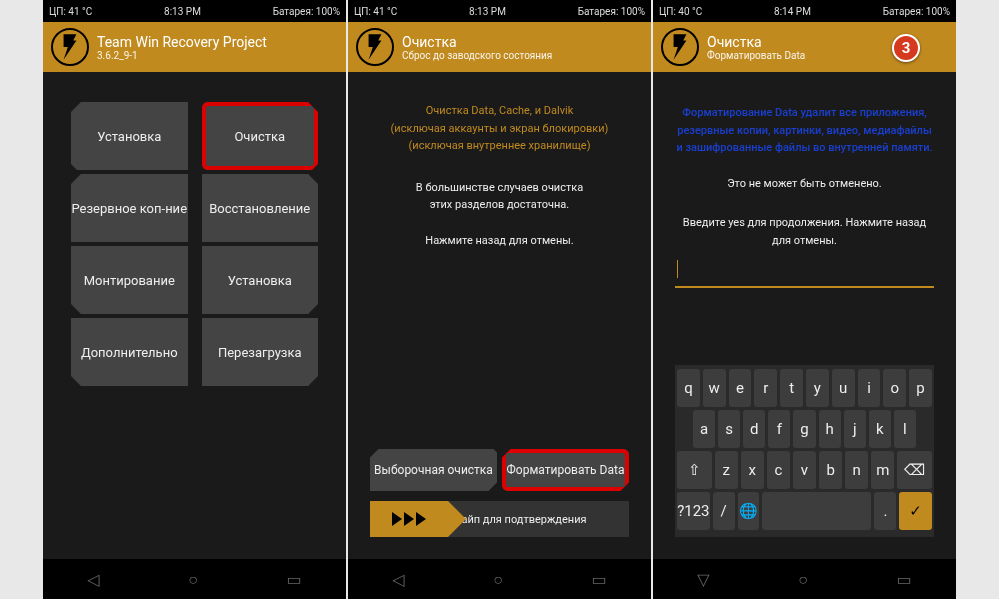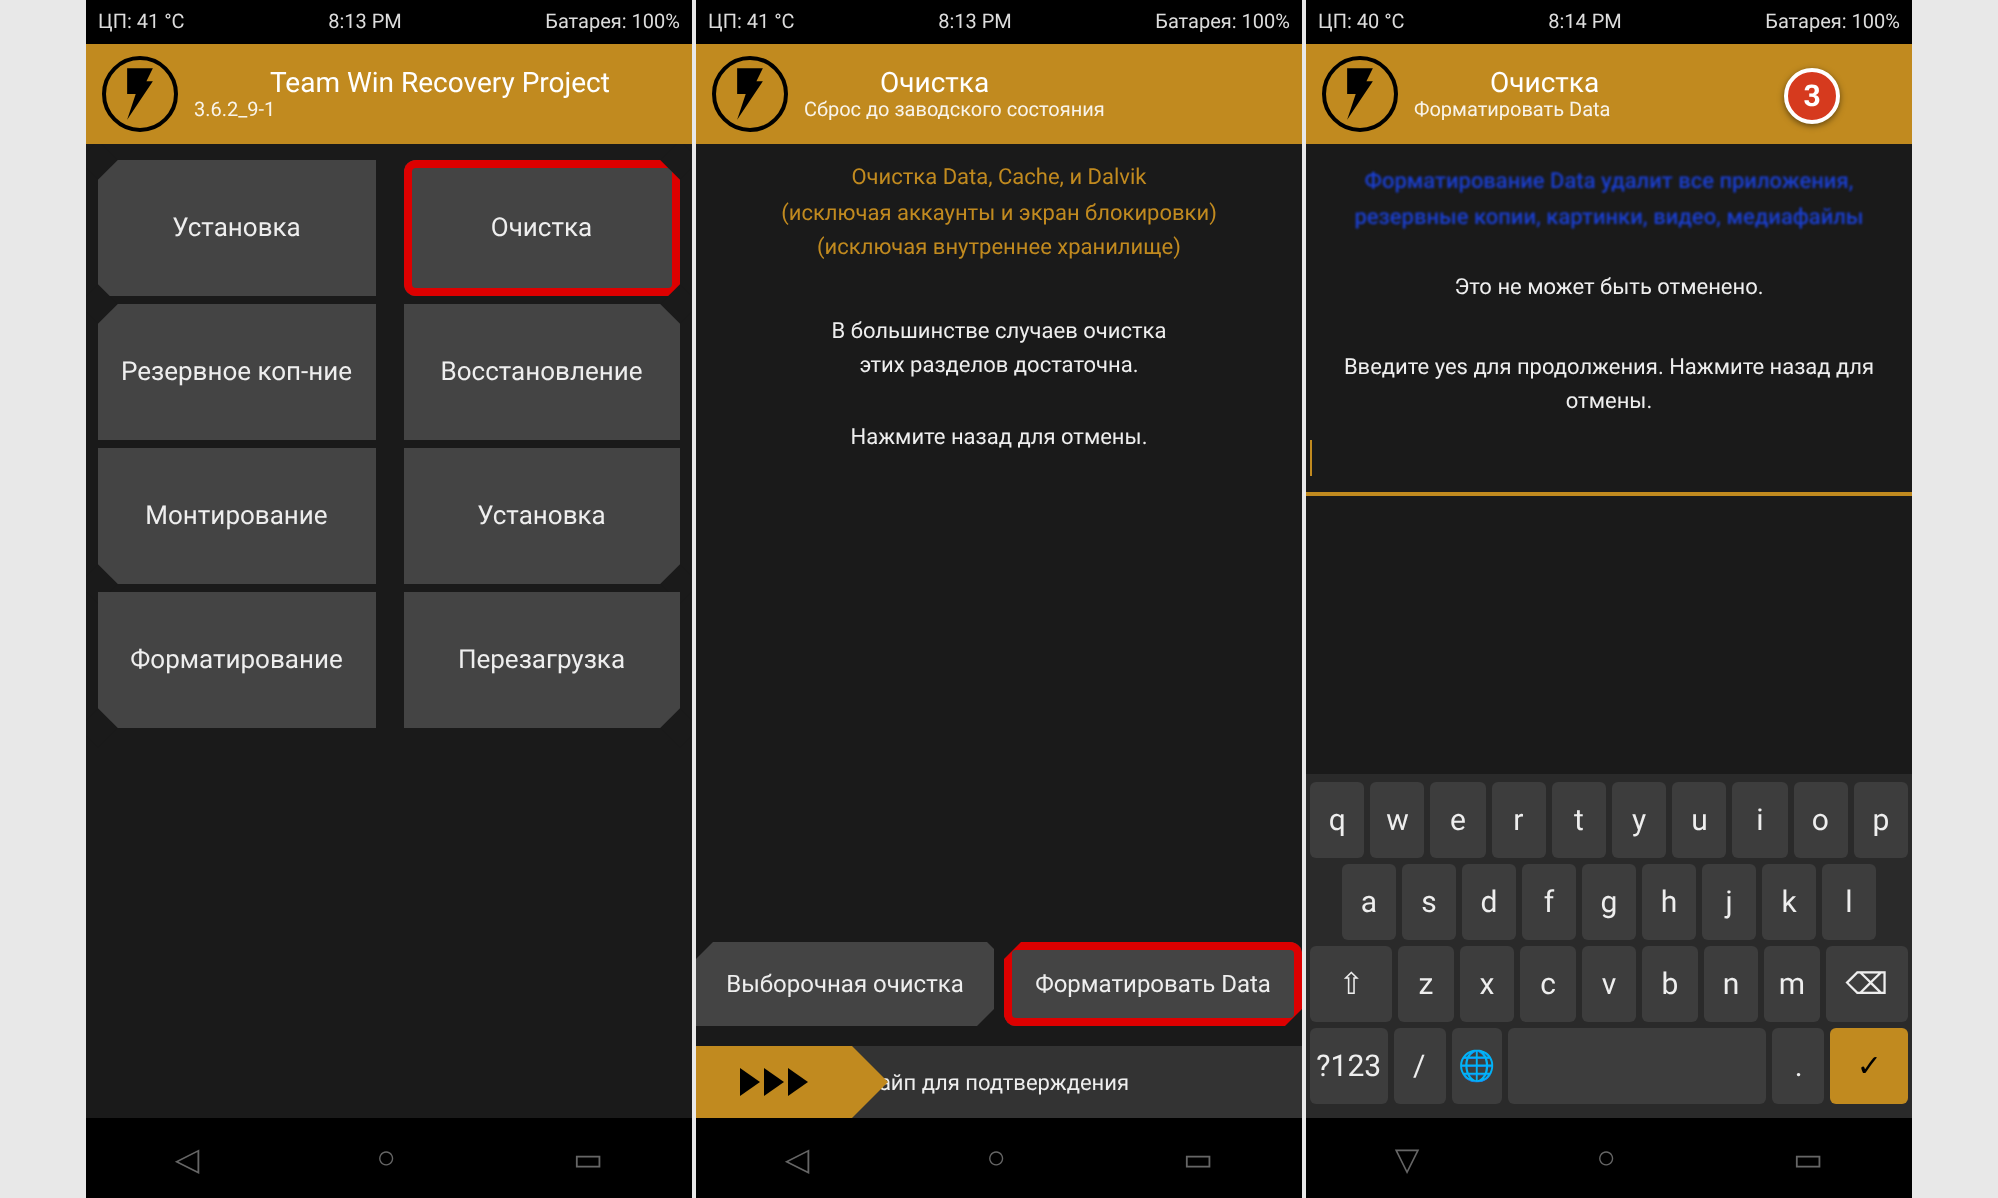--- a/index.html
+++ b/index.html
@@ -4,23 +4,23 @@
 <style>
   * { margin:0; padding:0; box-sizing:border-box; font-family:-apple-system,Roboto,Arial,sans-serif; }
   body { background:#e8e8e8; display:flex; justify-content:center; align-items:center; min-height:100vh; }
   .wrap { width:913px; height:599px; background:#e8e8e8; display:flex; gap:2px; }
   .screen { flex:1; background:#111; color:#eee; display:flex; flex-direction:column; position:relative; }
   .statusbar { height:22px; background:#000; color:#ddd; font-size:10px; display:flex; justify-content:space-between; align-items:center; padding:0 6px; }
   .header { height:50px; background:#c18a1f; display:flex; align-items:center; padding:0 8px; }
   .logo { width:38px; height:38px; border:2px solid #000; border-radius:50%; display:flex; align-items:center; justify-content:center; margin-right:8px; }
   .logo svg { width:22px; height:30px; }
   .hcol { display:flex; flex-direction:column; color:#fff; }
-  .title { font-size:14px;margin-left:38px; }
+  .title { font-size:14px; }
   .subtitle { font-size:10px; opacity:.9; }
-  .content { flex:1; background:#1a1a1a; position:relative; padding:0; overflow:hidden; }
+  .content { flex:1; background:#1a1a1a; position:relative; padding:22px; overflow:hidden; }
   .navbar { height:40px; background:#000; display:flex; justify-content:space-around; align-items:center; }
   .navbar span { color:#666; font-size:16px; }
   
   .grid { display:grid; grid-template-columns:1fr 1fr; gap:4px 14px; padding:8px 6px; }
   .btn { height:68px; background:#444; display:flex; align-items:center; justify-content:center; color:#eee; font-size:13px; position:relative; }
   .btn::before { content:''; position:absolute; width:14px; height:14px; background:#1a1a1a; transform:rotate(45deg); }
   .btn.tl::before{ top:-7px; left:-7px;} .btn.tr::before{ top:-7px; right:-7px;}
   .btn.bl::before{ bottom:-7px; left:-7px;} .btn.br::before{ bottom:-7px; right:-7px;}
   .hl { box-shadow:inset 0 0 0 4px #d00; border-radius:6px; }
   
@@ -74,21 +74,21 @@
       </div>
     </div>
     <div class="content">
       <div class="grid">
         <div class="btn tl">Установка</div>
         <div class="btn tr hl" style="position:relative;">Очистка</div>
         <div class="btn tl">Резервное коп-ние</div>
         <div class="btn tr">Восстановление</div>
         <div class="btn bl">Монтирование</div>
         <div class="btn br">Установка</div>
-        <div class="btn bl">Форматирование</div>
+        <div class="btn bl">Дополнительно</div>
         <div class="btn br">Перезагрузка</div>
       </div>
     </div>
     <div class="navbar">
       <span>◁</span>
       <span>○</span>
       <span>▭</span>
     </div>
   </div>
 
@@ -156,20 +156,21 @@
       <div class="hcol">
         <div class="title">Очистка</div>
         <div class="subtitle">Форматировать Data</div>
       </div>
       <div class="badge" style="right:36px;top:12px;">3</div>
     </div>
     <div class="content">
       <div style="padding-top:10px;" class="blurr">
         <div class="txt blue">Форматирование Data удалит все приложения,</div>
         <div class="txt blue">резервные копии, картинки, видео, медиафайлы</div>
+        <div class="txt blue">и зашифрованные файлы во внутренней памяти.</div>
       </div>
       <div class="txt" style="margin-top:18px;">Это не может быть отменено.</div>
       <div class="txt" style="margin-top:22px;">Введите yes для продолжения.  Нажмите назад для отмены.</div>
       <div style="position:relative;">
         <input class="inp" value="" style="">
         <span class="caret" style="position:absolute;left:2px;top:10px;"></span>
       </div>
       <div style="flex:1;"></div>
       <div class="kb">
         <div class="kbrow" id="kbr1">

